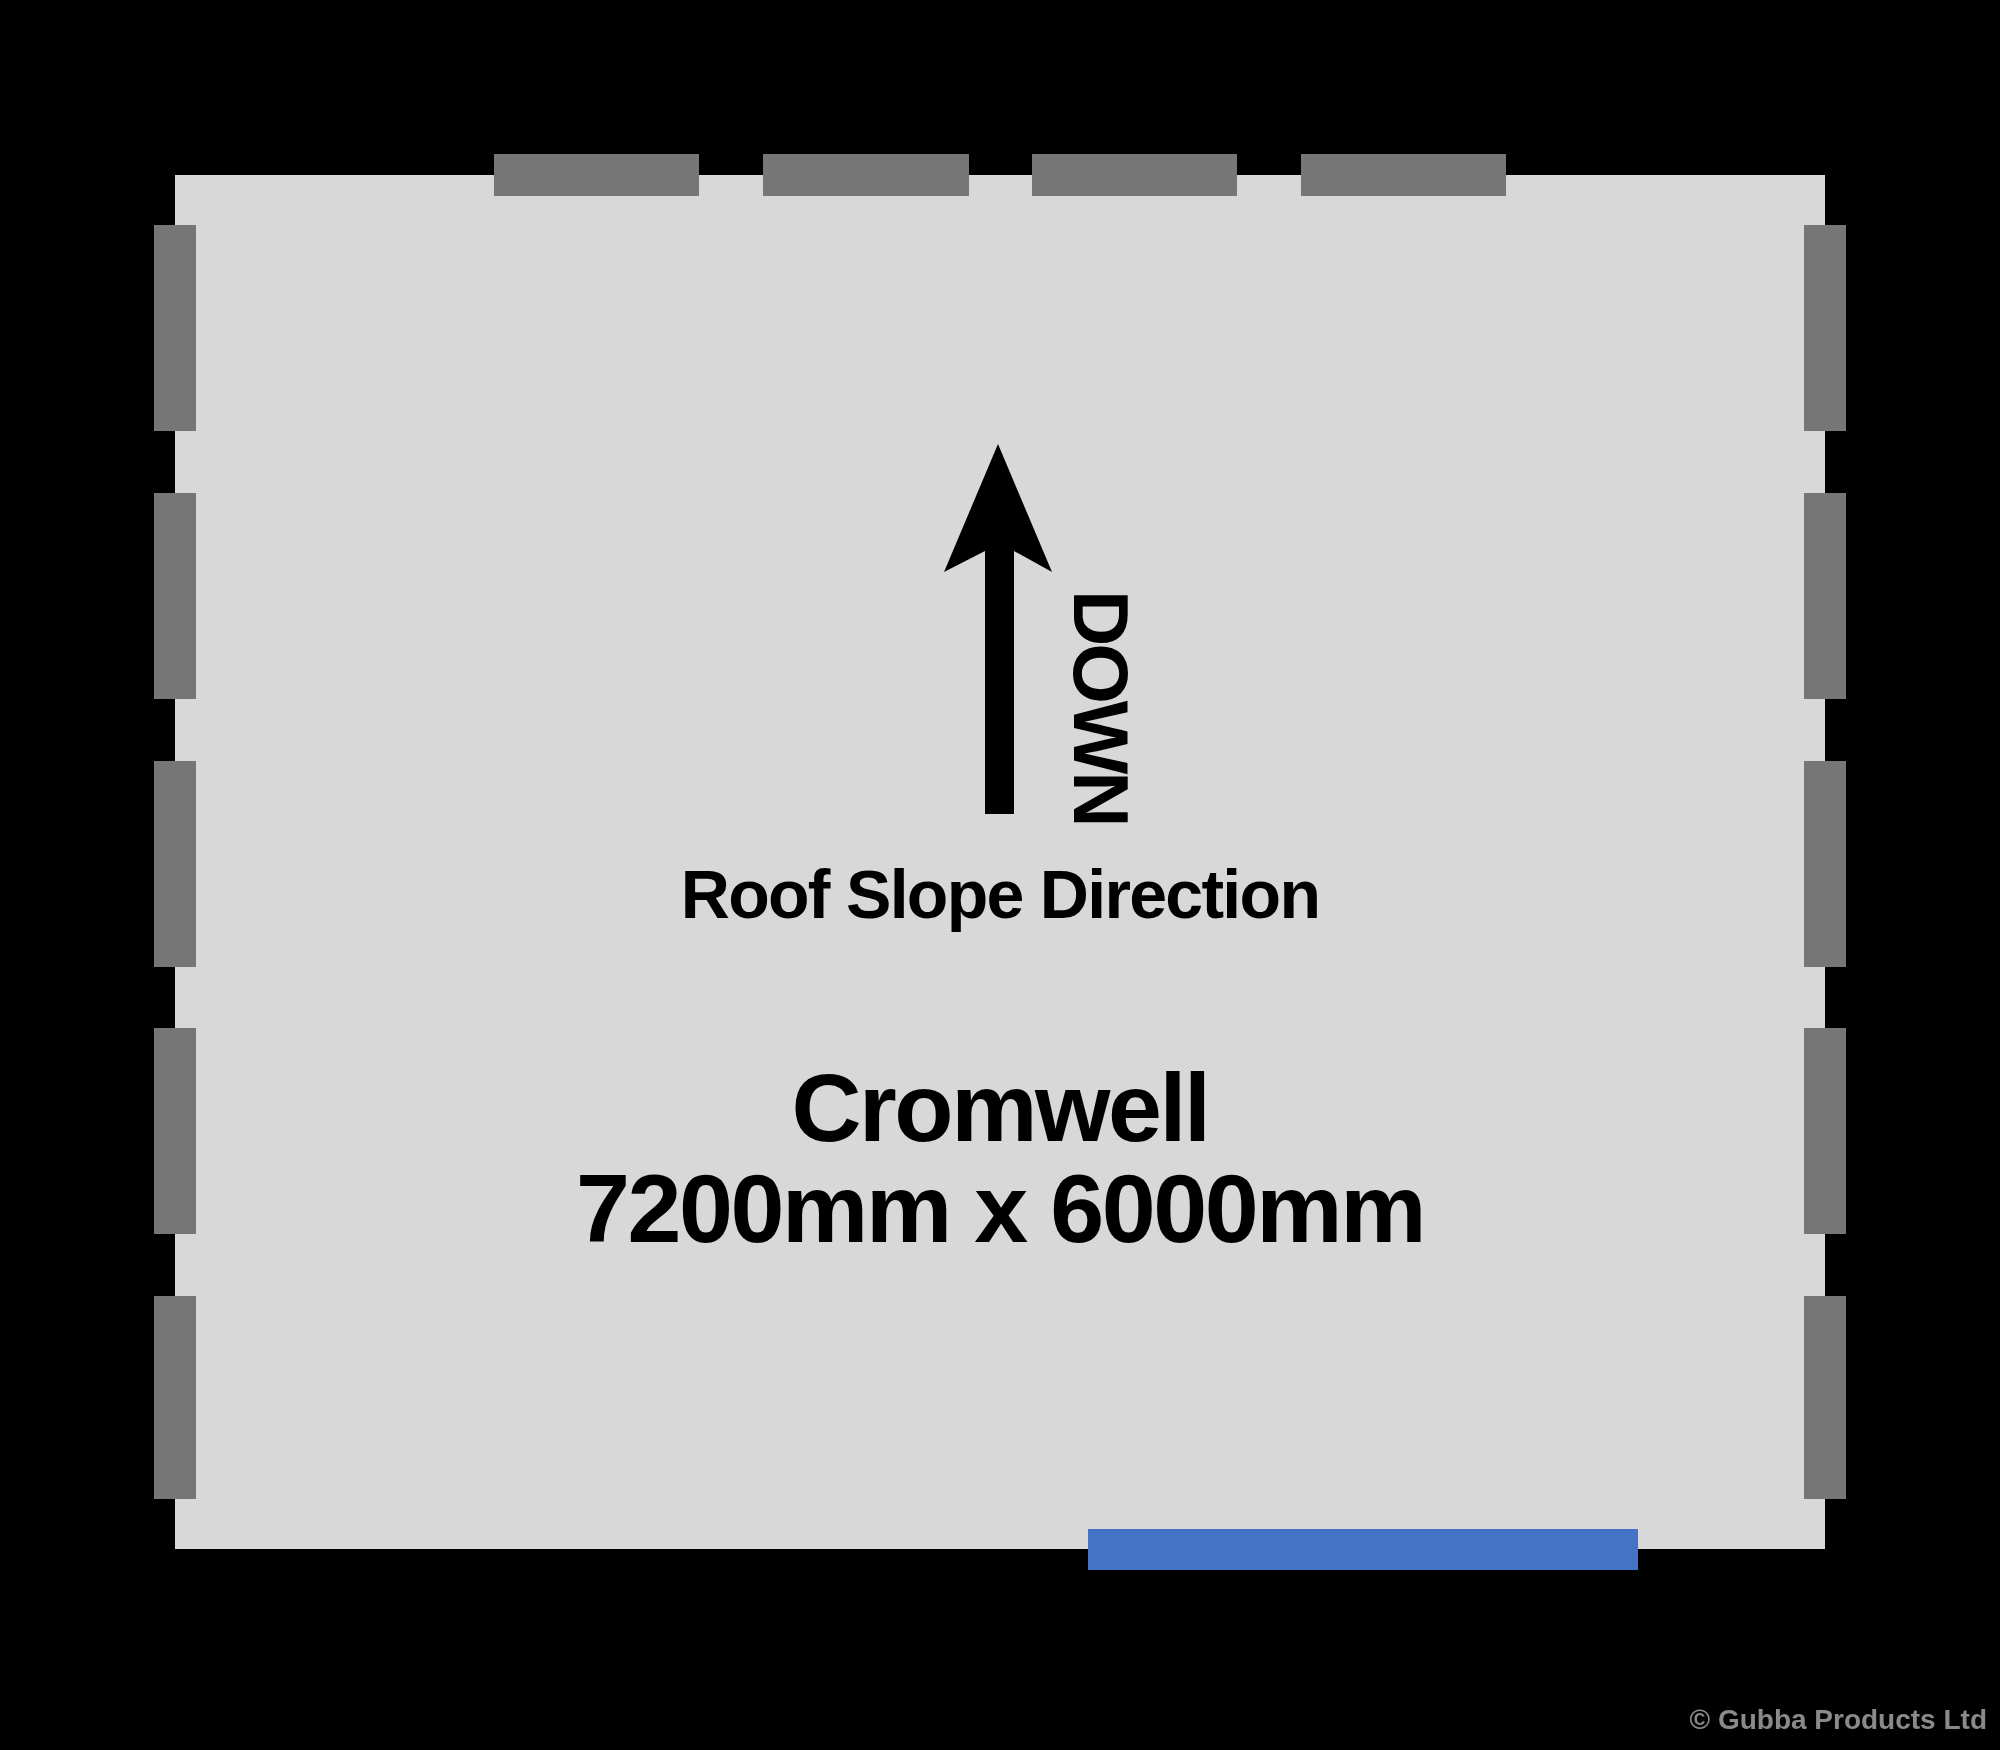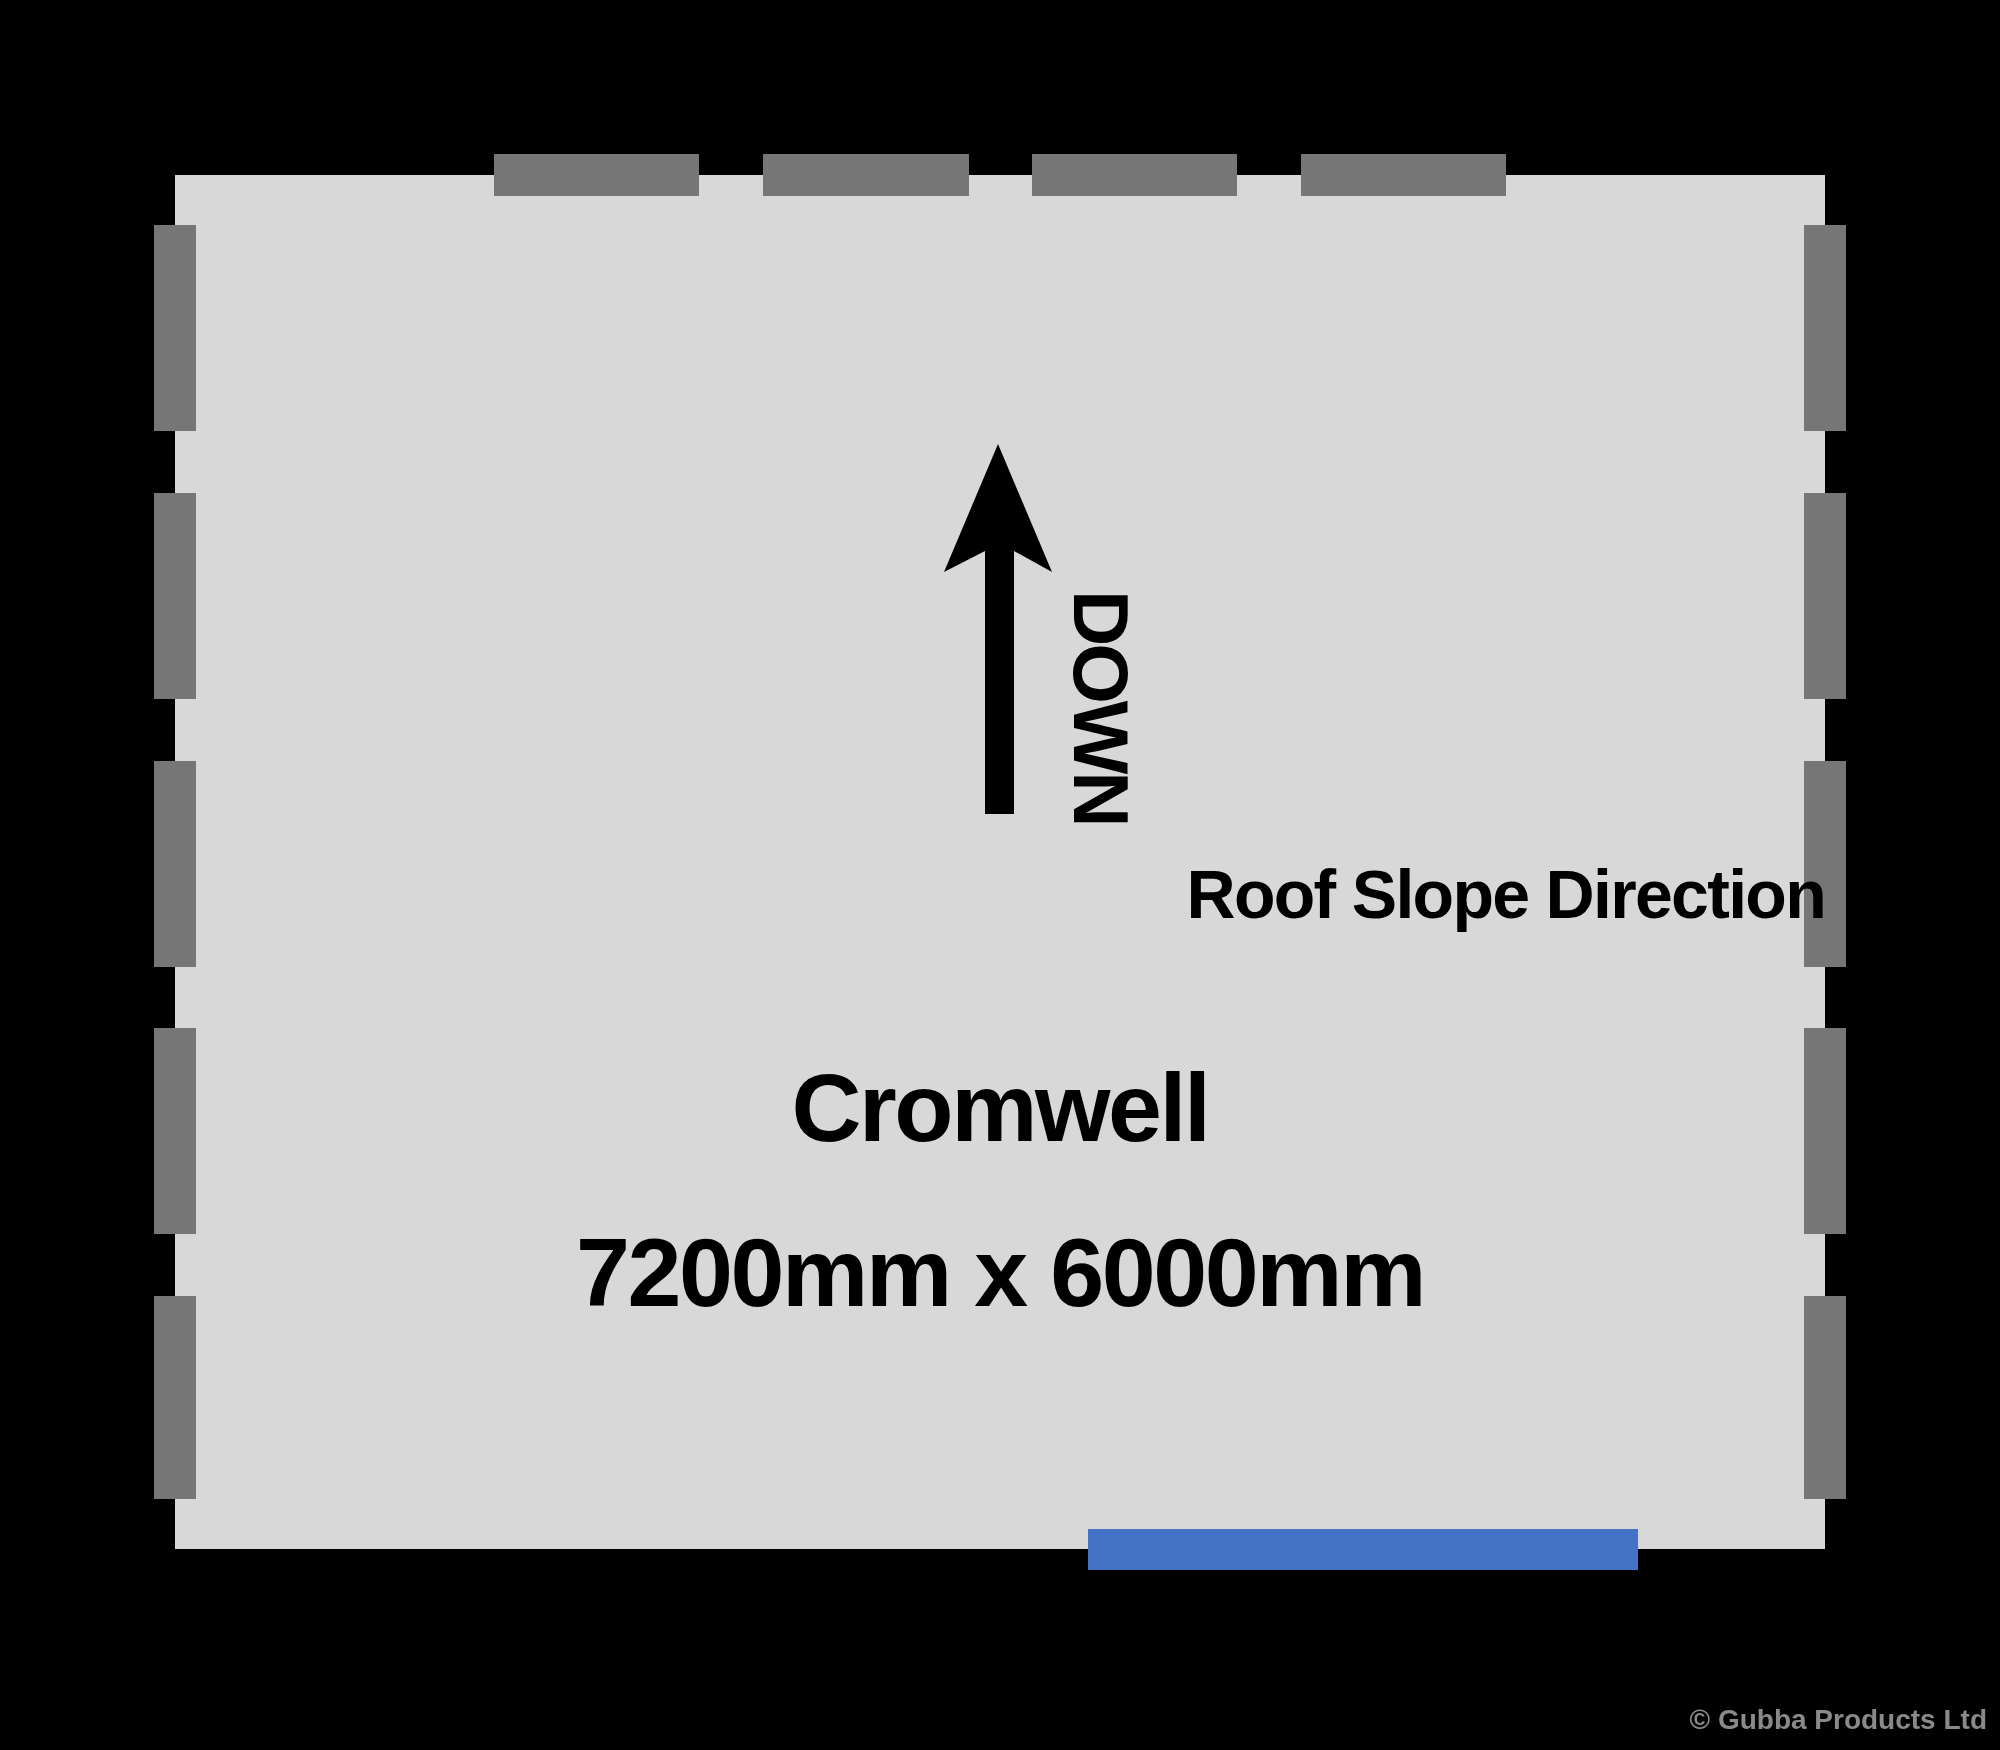--- a/index.html
+++ b/index.html
@@ -32,23 +32,23 @@
   svg.plan .arrow{fill:var(--label-text);}
   .label{
     position:absolute;
     color:var(--label-text);
     font-weight:700;
     text-align:center;
     white-space:nowrap;
     letter-spacing:-0.025em;
   }
   .centered{left:175px;width:1650px;}
-  .roof-slope{top:860px;font-size:68px;line-height:68px;text-align:right;}
+  .roof-slope{top:860px;font-size:68px;line-height:68px;}
   .shed-name{top:1059px;font-size:97px;line-height:97px;}
-  .shed-dims{top:1224px;font-size:97px;line-height:97px;}
+  .shed-dims{top:1160px;font-size:97px;line-height:97px;}
   .down{
     left:1140px;top:590px;
     font-size:78px;line-height:78px;
     letter-spacing:-0.04em;
     transform:rotate(90deg);
     transform-origin:top left;
     text-align:left;
   }
   .copyright{
     position:absolute;

